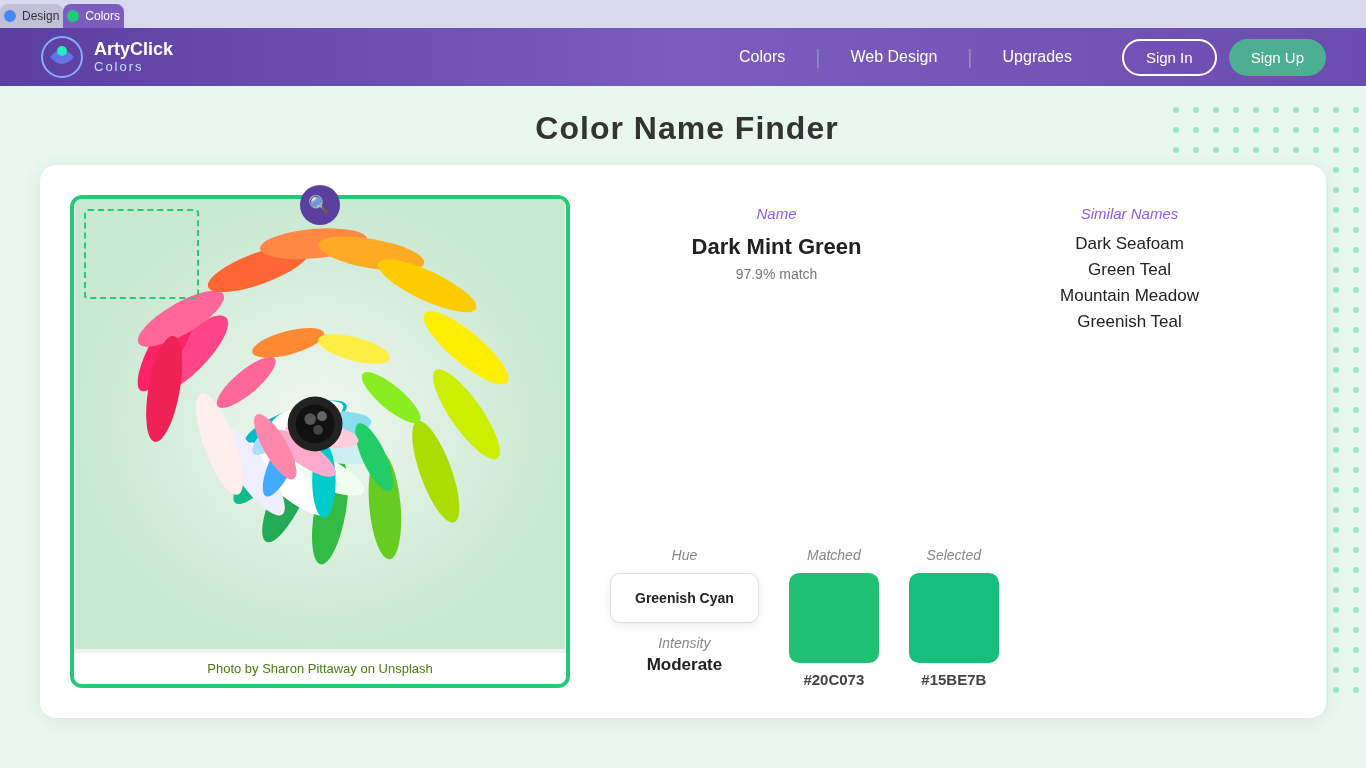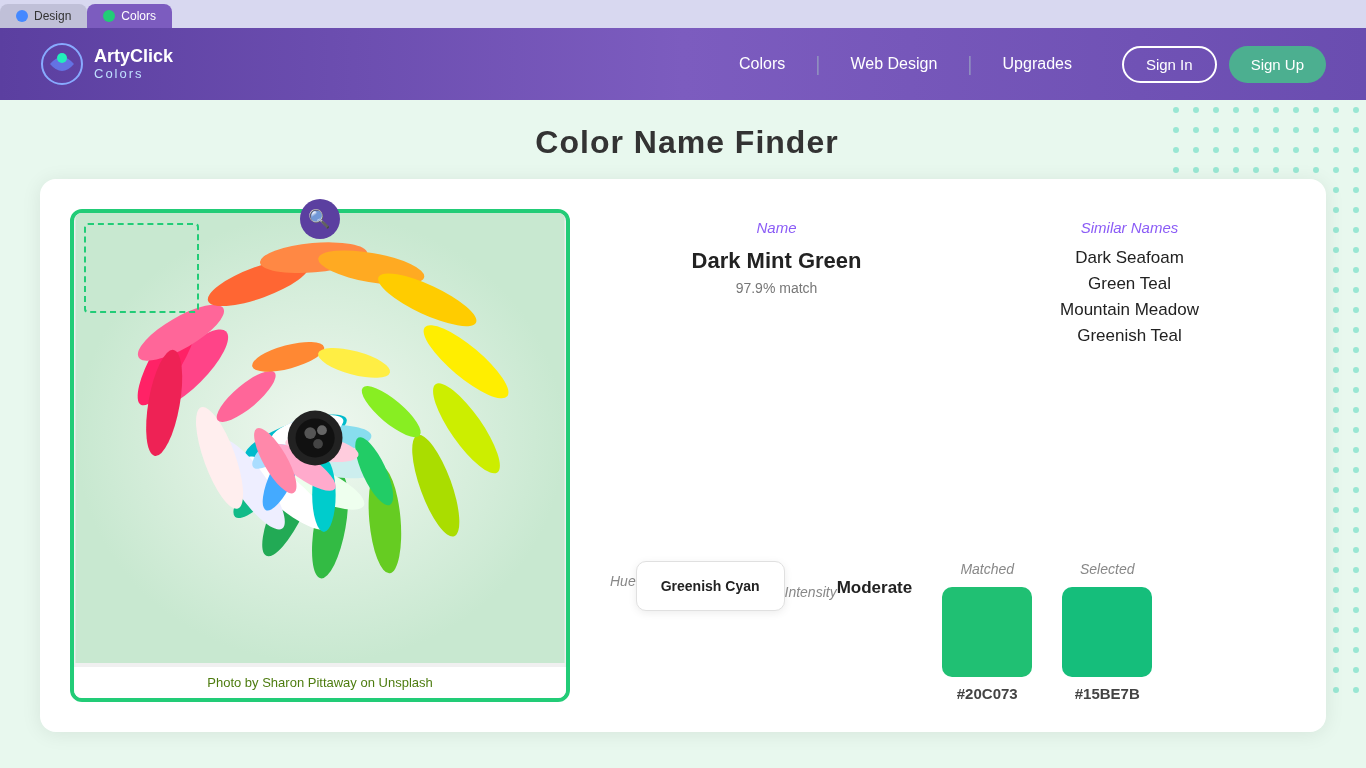--- a/index.html
+++ b/index.html
@@ -16,21 +16,21 @@
     .tab-bar {
       display: flex;
       background: #d8d8f0;
       height: 28px;
       align-items: flex-end;
       padding: 0 0;
     }
     .tab {
       display: flex;
       align-items: center;
-      padding: 4px 16px;
+      padding: 4px 4px;
       font-size: 12px;
       border-radius: 8px 8px 0 0;
       cursor: pointer;
       height: 24px;
     }
     .tab.inactive {
       background: #c0c0d8;
       color: #333;
     }
     .tab.active {
@@ -44,21 +44,21 @@
       margin-right: 6px;
       display: inline-block;
     }
 
     
     .header {
       background: linear-gradient(to right, #5b3fa0, #7c5cbf, #6a4db0);
       display: flex;
       align-items: center;
       padding: 0 40px;
-      height: 72px;
+      height: 58px;
     }
     .logo-area {
       display: flex;
       align-items: center;
       margin-right: auto;
     }
     .logo-icon {
       width: 44px;
       height: 44px;
       margin-right: 10px;
@@ -239,21 +239,21 @@
 
     
     .color-swatches-section {
       margin-top: auto;
       display: flex;
       gap: 30px;
       align-items: flex-start;
     }
     .hue-col {
       display: flex;
-      flex-direction: row;
+      flex-direction: column;
       align-items: center;
     }
     .swatch-col {
       display: flex;
       flex-direction: column;
       align-items: center;
     }
     .swatch-label {
       font-size: 14px;
       color: #888;

